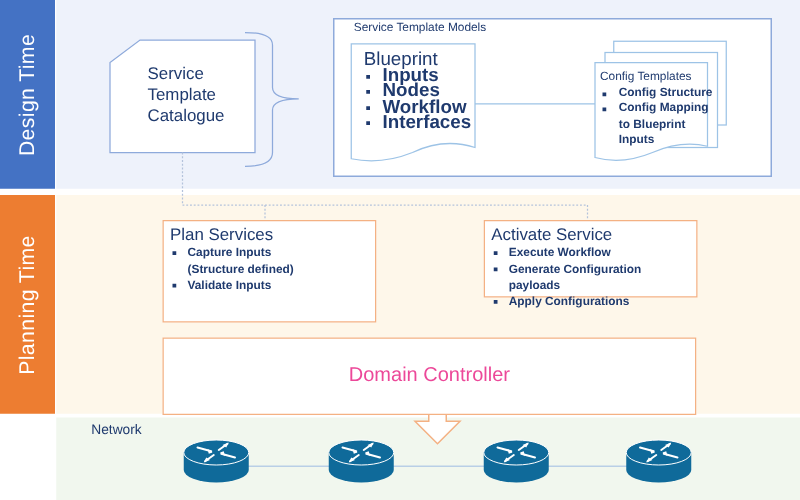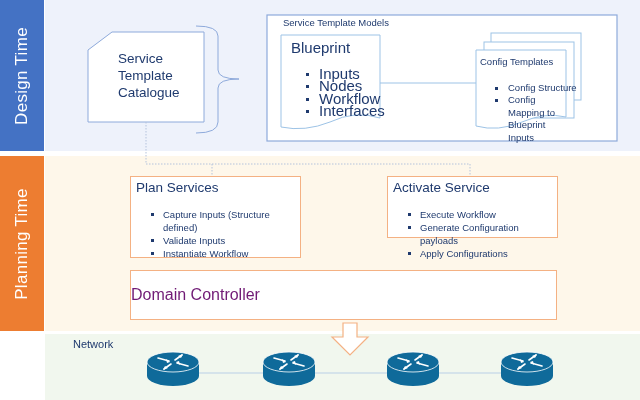--- a/index.html
+++ b/index.html
@@ -12,32 +12,32 @@
   .side span { transform: rotate(-90deg); white-space: nowrap; font-size: 17px; letter-spacing: 0.3px; }
   #side-design { top: 0; height: 151px; background: #4472c4; }
   #side-plan { top: 156px; height: 175px; background: #ed7d31; }
   .abs { position: absolute; }
   svg.overlay { position: absolute; left: 0; top: 0; }
 
   #catalogue-text { left: 118px; top: 50px; font-size: 13.5px; line-height: 17px; color: #1f3a6e; }
   #stm-title { left: 283px; top: 17px; font-size: 9.5px; color: #1f3a6e; }
   #blueprint { left: 291px; top: 42px; font-size: 15px; line-height: 12.5px; color: #1f3a6e; }
   #config { left: 480px; top: 56px; font-size: 9.5px; line-height: 12.5px; color: #1f3a6e; }
-  ul.b { margin: 13px; padding: 0; list-style: none; }
+  ul.b { margin: 0; padding: 0; list-style: none; font-weight: bold; }
   ul.b li { position: relative; padding-left: 15px; }
   ul.b li::before { content: ""; position: absolute; left: 2px; top: 5px; width: 3px; height: 3px; background: #1f3a6e; }
 
   .pbox { position: absolute; background: #fff; border: 1.5px solid #f4b183; box-sizing: border-box; }
   #plan-box { left: 130px; top: 176px; width: 171px; height: 82px; padding: 3px 5px; }
   #act-box { left: 387px; top: 176px; width: 171px; height: 62px; padding: 3px 5px; }
   .pbox h3 { margin: 0 0 1px 0; font-size: 13.5px; font-weight: normal; color: #1f3a6e; }
   .pbox ul.b { font-size: 9.5px; line-height: 13px; color: #1f3a6e; }
   .pbox ul.b li { padding-left: 14px; }
   .pbox ul.b li::before { left: 2px; top: 5px; }
-  #dc-box { left: 130px; top: 270px; width: 427px; height: 50px; display: flex; align-items: center; justify-content: flex-start; font-size: 16px; color: #701a75; }
+  #dc-box { left: 130px; top: 270px; width: 427px; height: 62px; display: flex; align-items: center; justify-content: center; font-size: 16px; color: #ec4899; }
   #net-label { left: 52px; top: 338px; font-size: 11px; color: #1f3a6e; padding-left: 21px; }
 </style>
 </head>
 <body>
 
 <div class="band" id="band-design"></div>
 <div class="band" id="band-plan"></div>
 <div class="band" id="band-net"></div>
 
 <div class="side" id="side-design">
@@ -164,21 +164,20 @@
     <li style="white-space:nowrap;">Config Structure</li>
     <li>Config Mapping to Blueprint Inputs</li>
   </ul>
 </div>
 
 <div class="pbox" id="plan-box">
   <h3>Plan Services</h3>
   <ul class="b">
     <li style="width:110px;">Capture Inputs (Structure defined)</li>
     <li>Validate Inputs</li>
-    <li>Instantiate Workflow</li>
   </ul>
 </div>
 
 <div class="pbox" id="act-box">
   <h3>Activate Service</h3>
   <ul class="b">
     <li>Execute Workflow</li>
     <li style="width:110px;">Generate Configuration payloads</li>
     <li>Apply Configurations</li>
   </ul>

